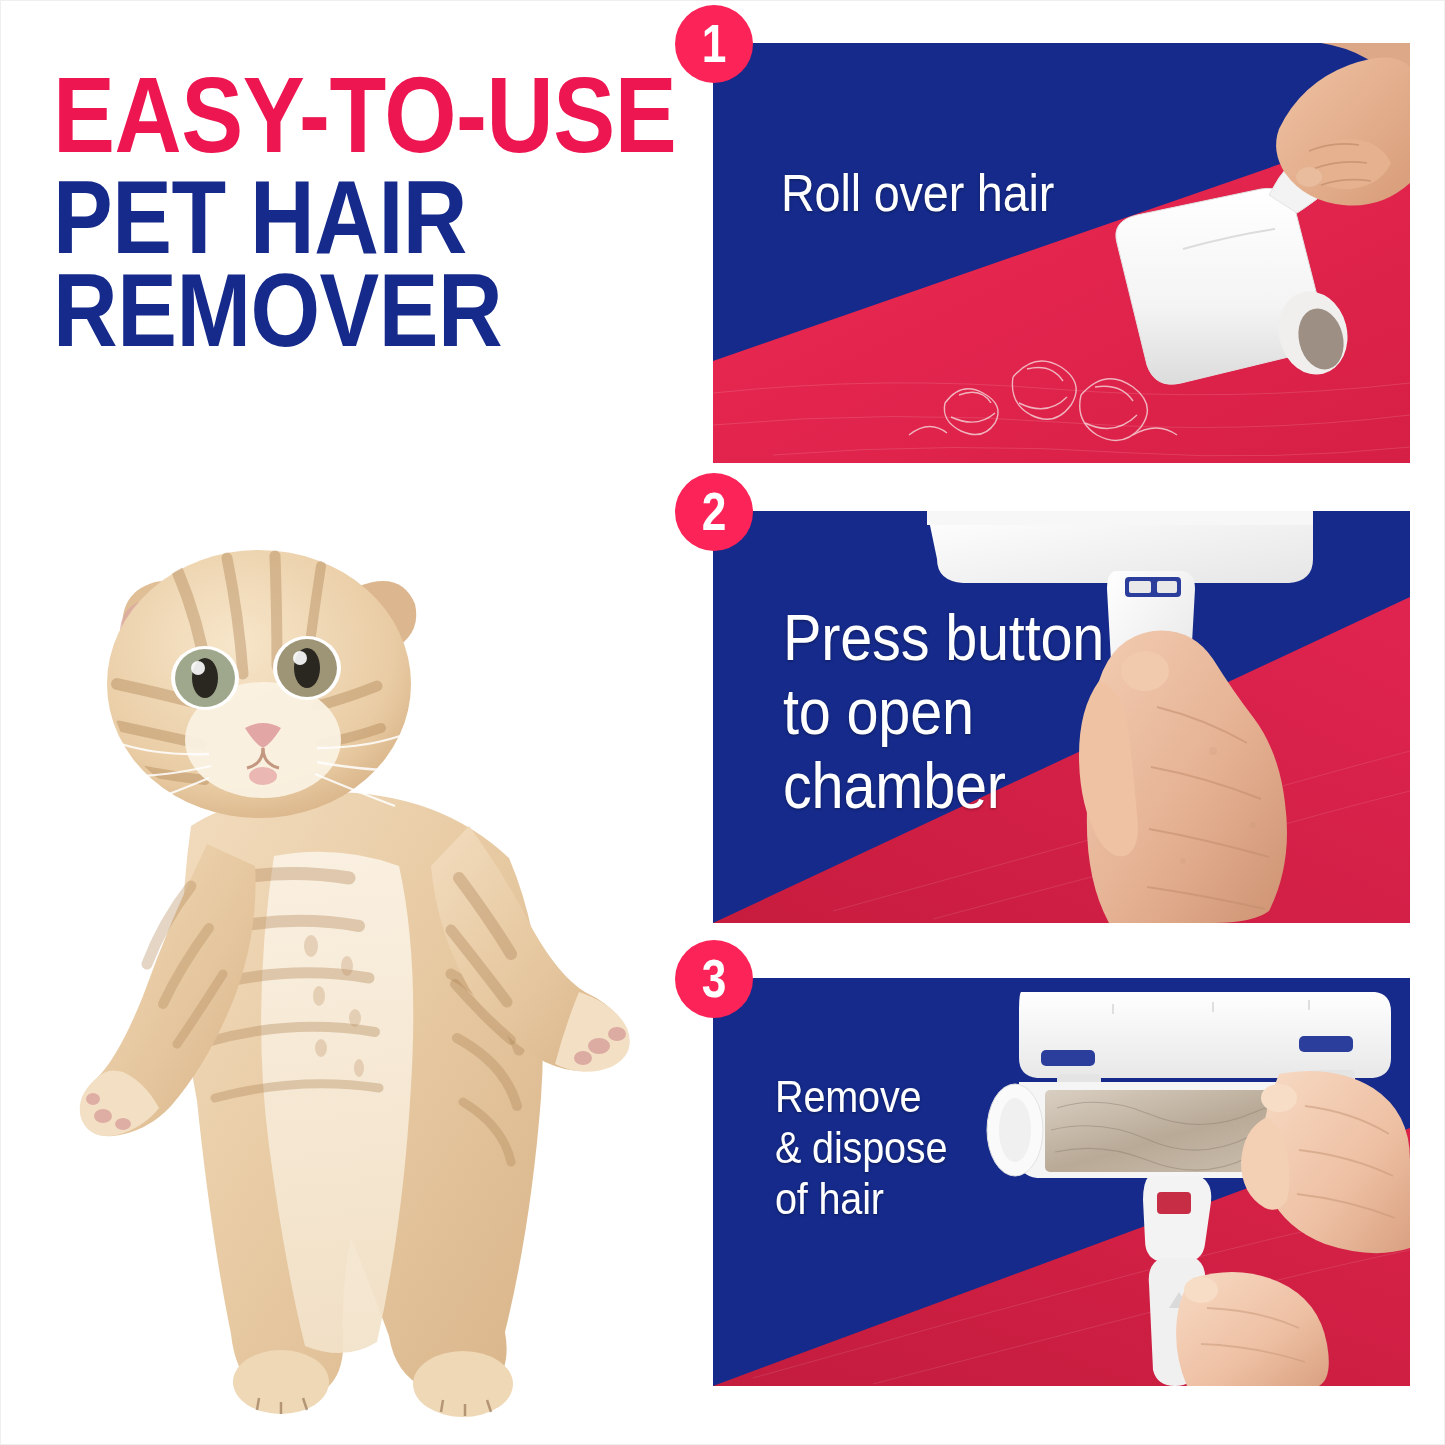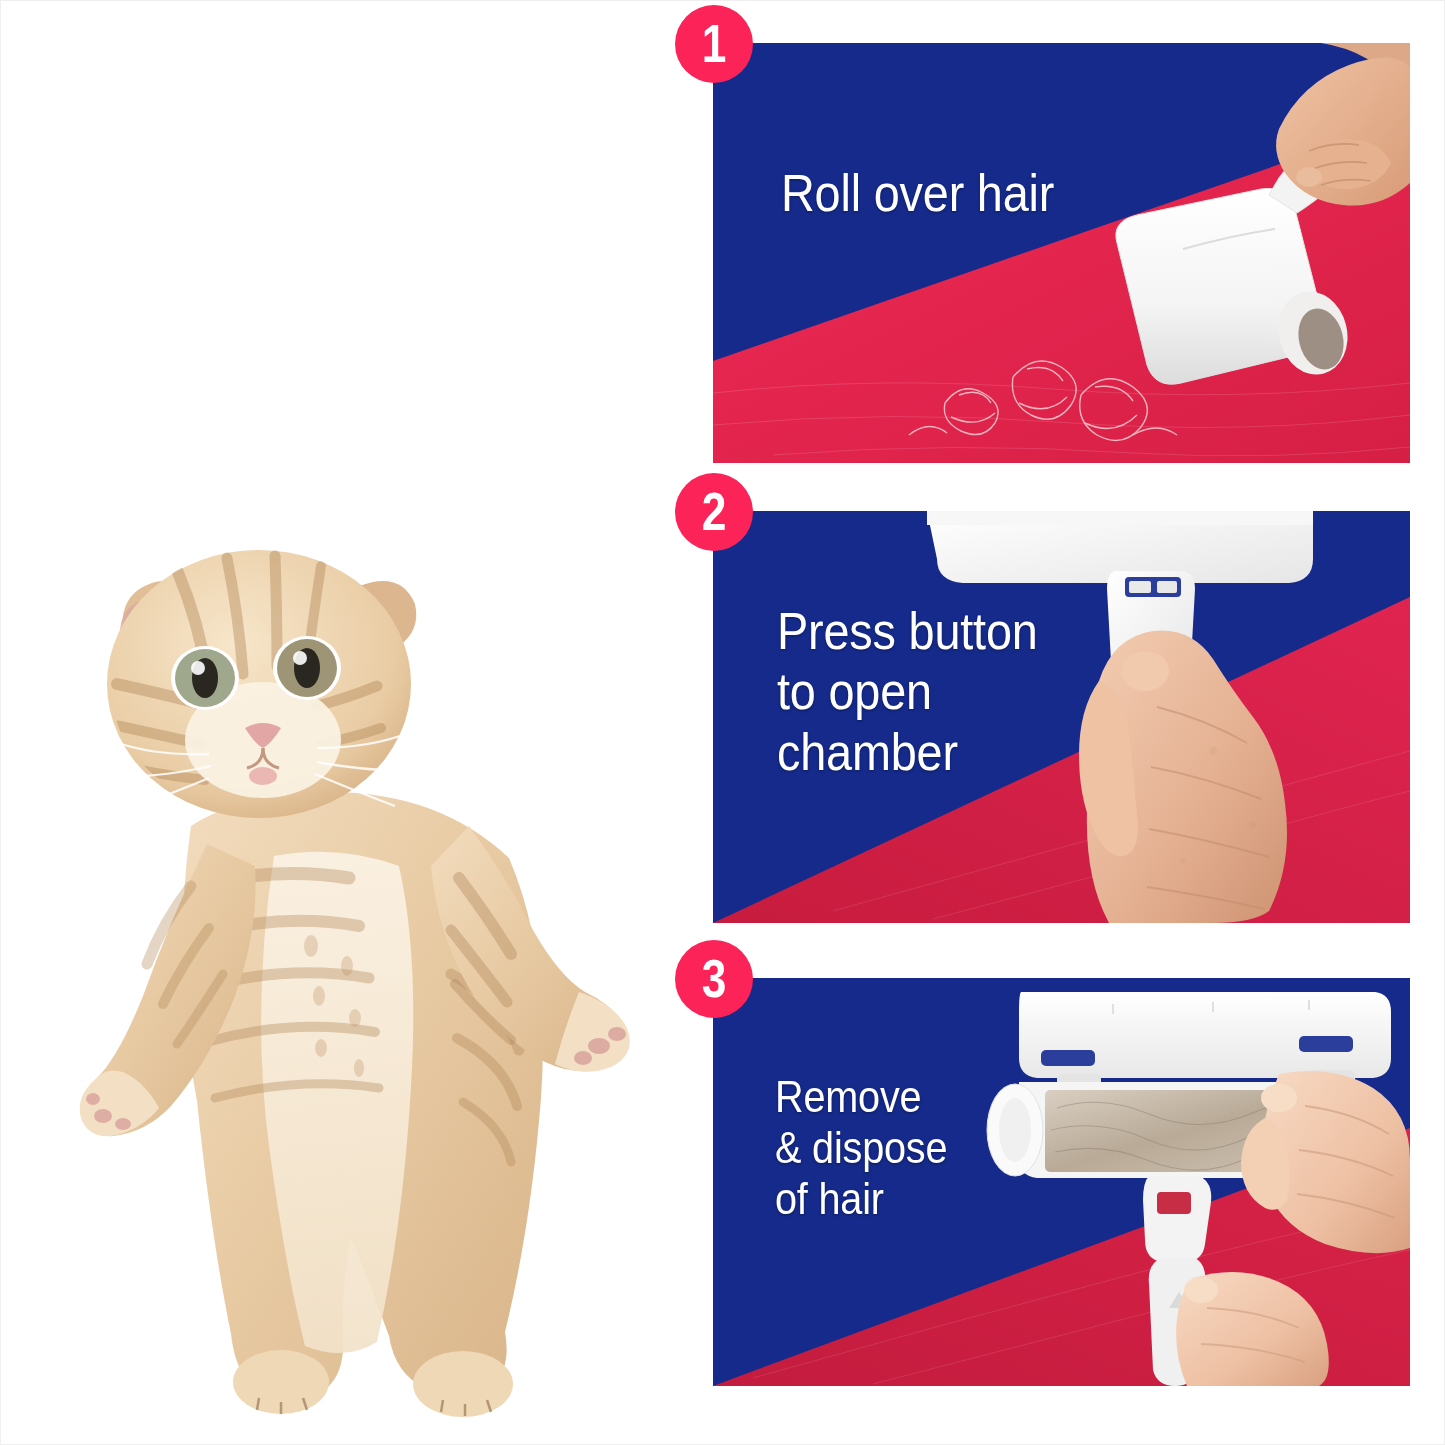--- a/index.html
+++ b/index.html
@@ -35,28 +35,33 @@
          background:#FB2357;left:-38px;top:-38px;z-index:5;
          display:flex;align-items:center;justify-content:center;}
   .badge span{color:#ffffff;font-size:54px;font-weight:700;line-height:1;
               transform:scaleX(0.82);display:block;margin-top:-3px;}
 
   .step-text{position:absolute;color:#ffffff;font-weight:400;
              line-height:1.16;z-index:4;letter-spacing:-0.2px;
              text-shadow:0 1px 3px rgba(0,0,0,0.35);}
   .step-text div{transform:scaleX(0.90);transform-origin:left center;white-space:nowrap;}
   .t1{left:68px;top:120px;font-size:52px;}
-  .t2{left:64px;top:90px;font-size:52px;}
+  .t2{left:70px;top:90px;font-size:64px;}
   .t3{left:62px;top:93px;font-size:44px;}
 </style>
 </head>
 <body>
 
 <div id="canvas">
 
+  <div class="headline">
+    <div class="hl-line hl-1">EASY-TO-USE</div>
+    <div class="hl-line hl-2">PET HAIR</div>
+    <div class="hl-line hl-3">REMOVER</div>
+  </div>
 
   <div class="cat-wrap">
     <svg class="cat-svg" viewBox="0 0 620 905">
       <defs>
         <linearGradient id="furG" x1="0" y1="0" x2="1" y2="1">
           <stop offset="0%" stop-color="#F2DCBE"></stop>
           <stop offset="45%" stop-color="#E8CBA4"></stop>
           <stop offset="100%" stop-color="#D9B489"></stop>
         </linearGradient>
         <linearGradient id="bellyG" x1="0" y1="0" x2="0" y2="1">

